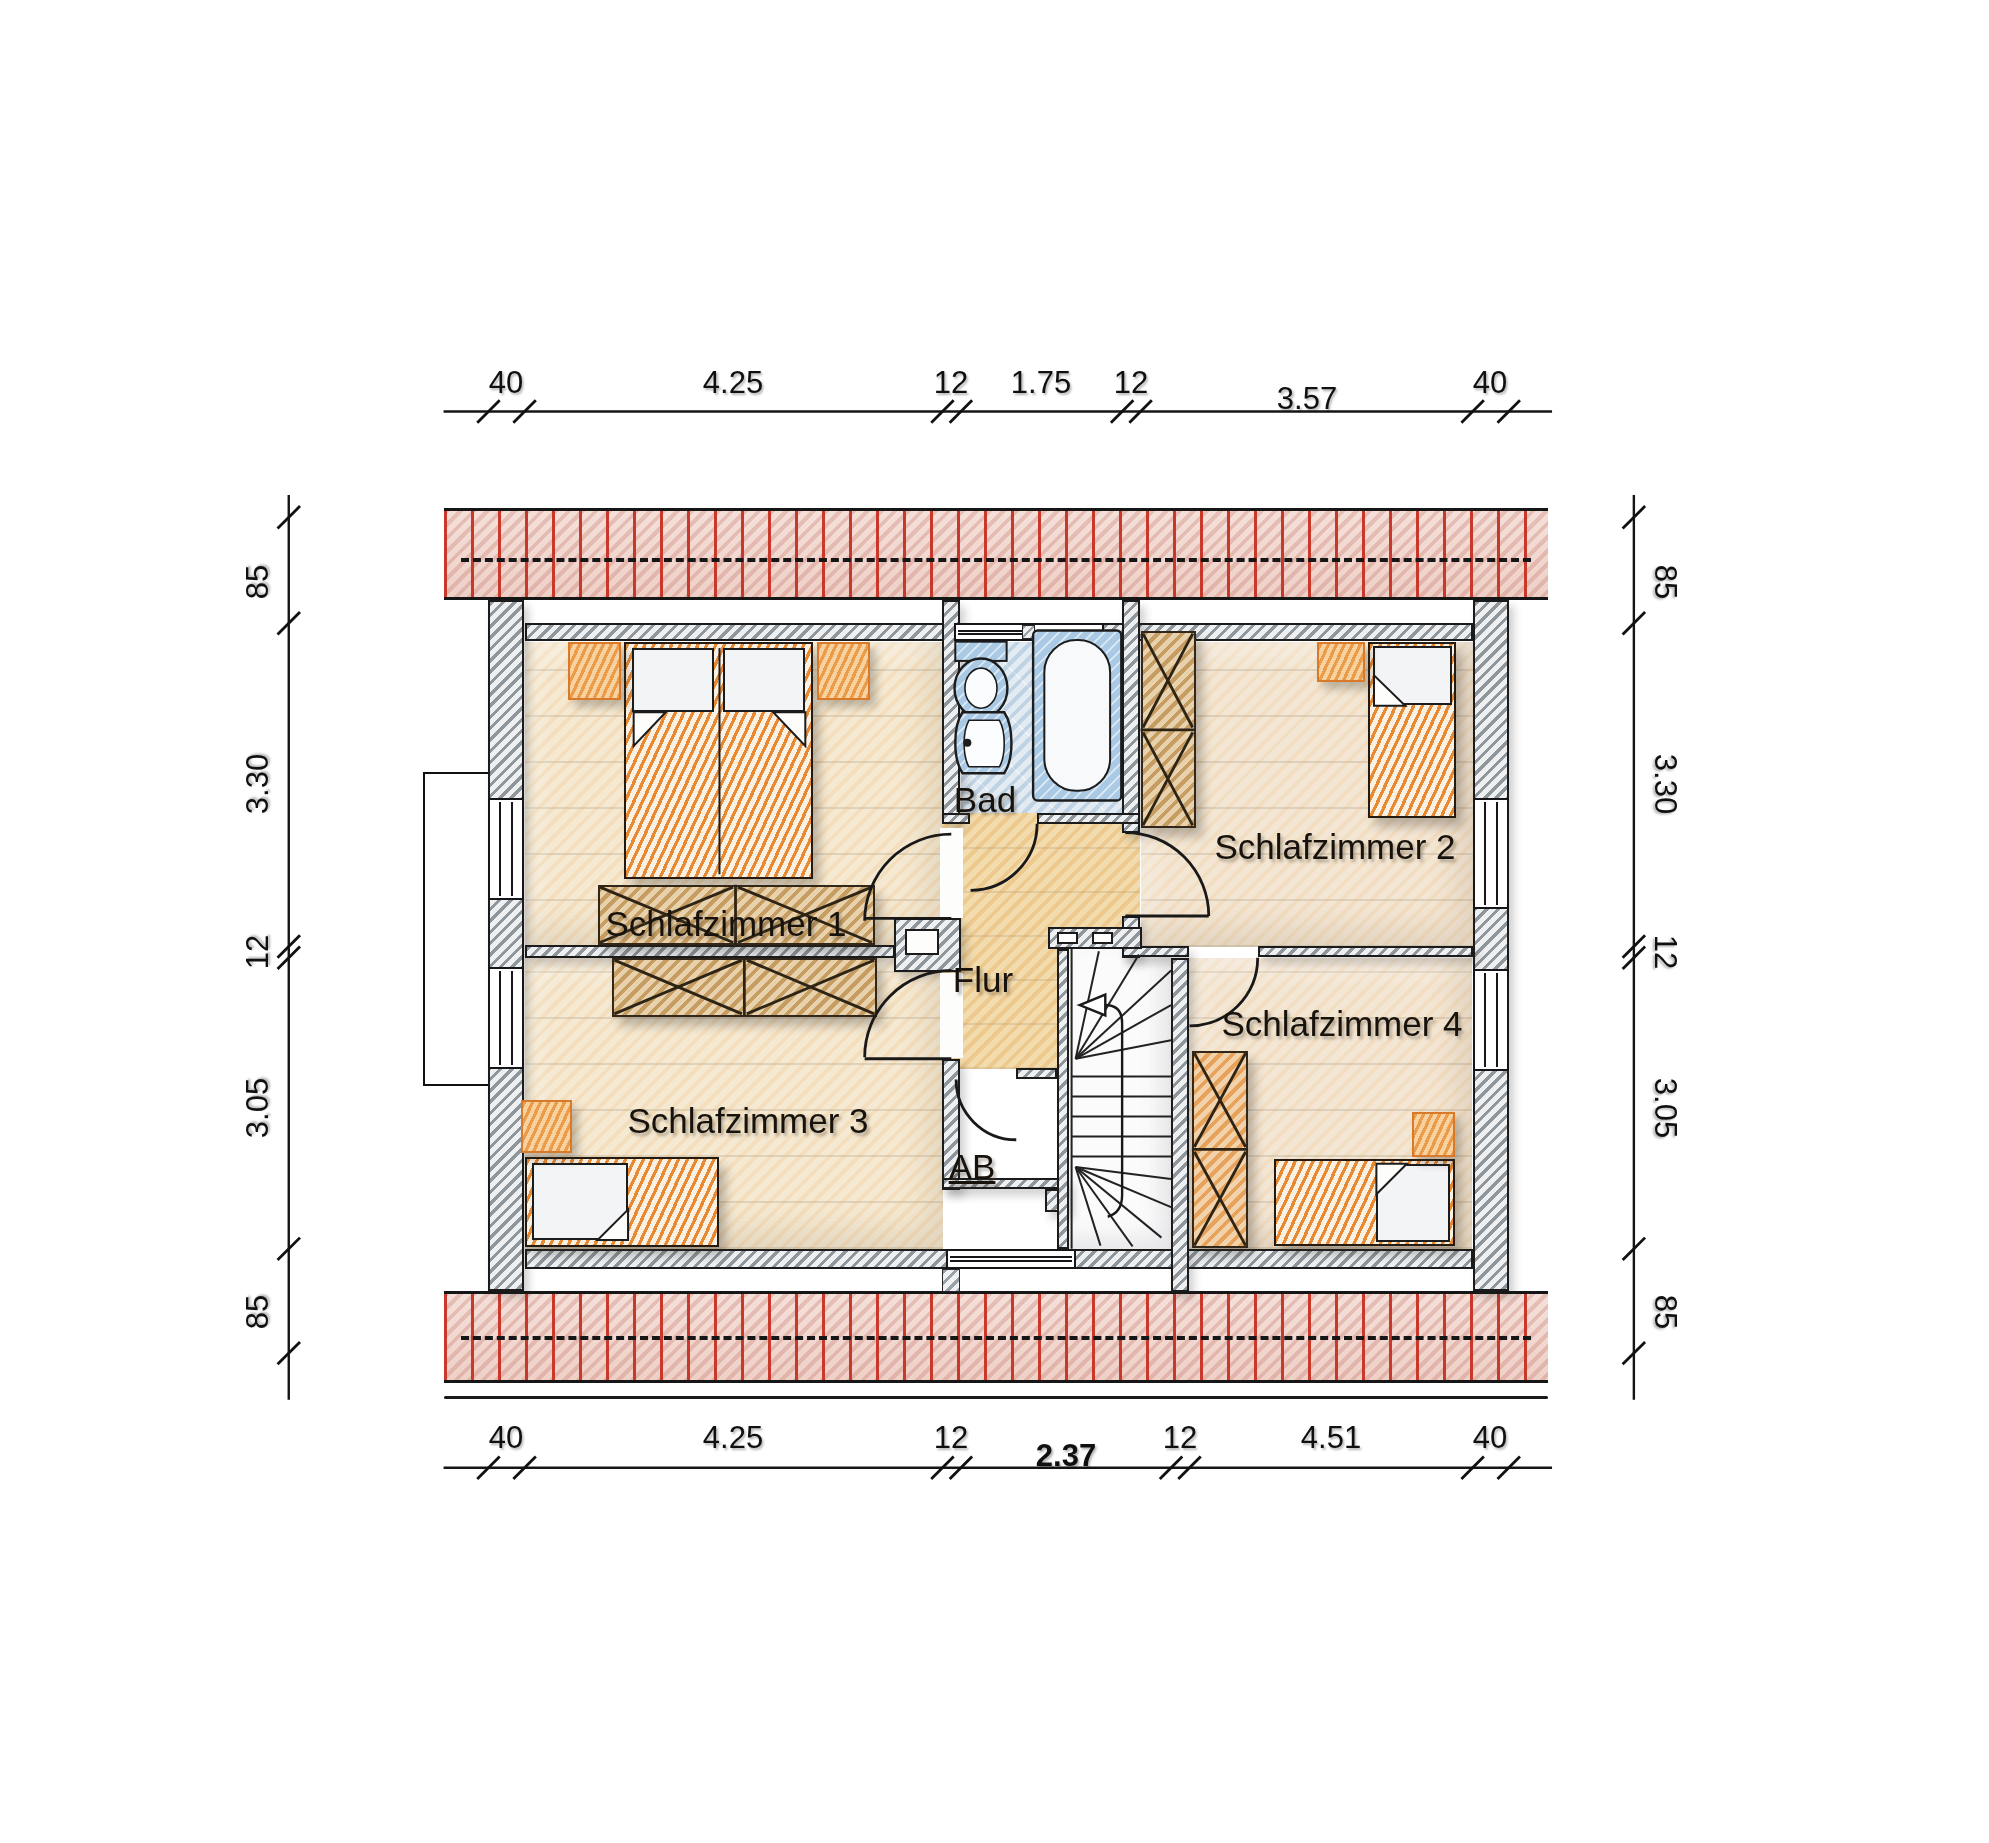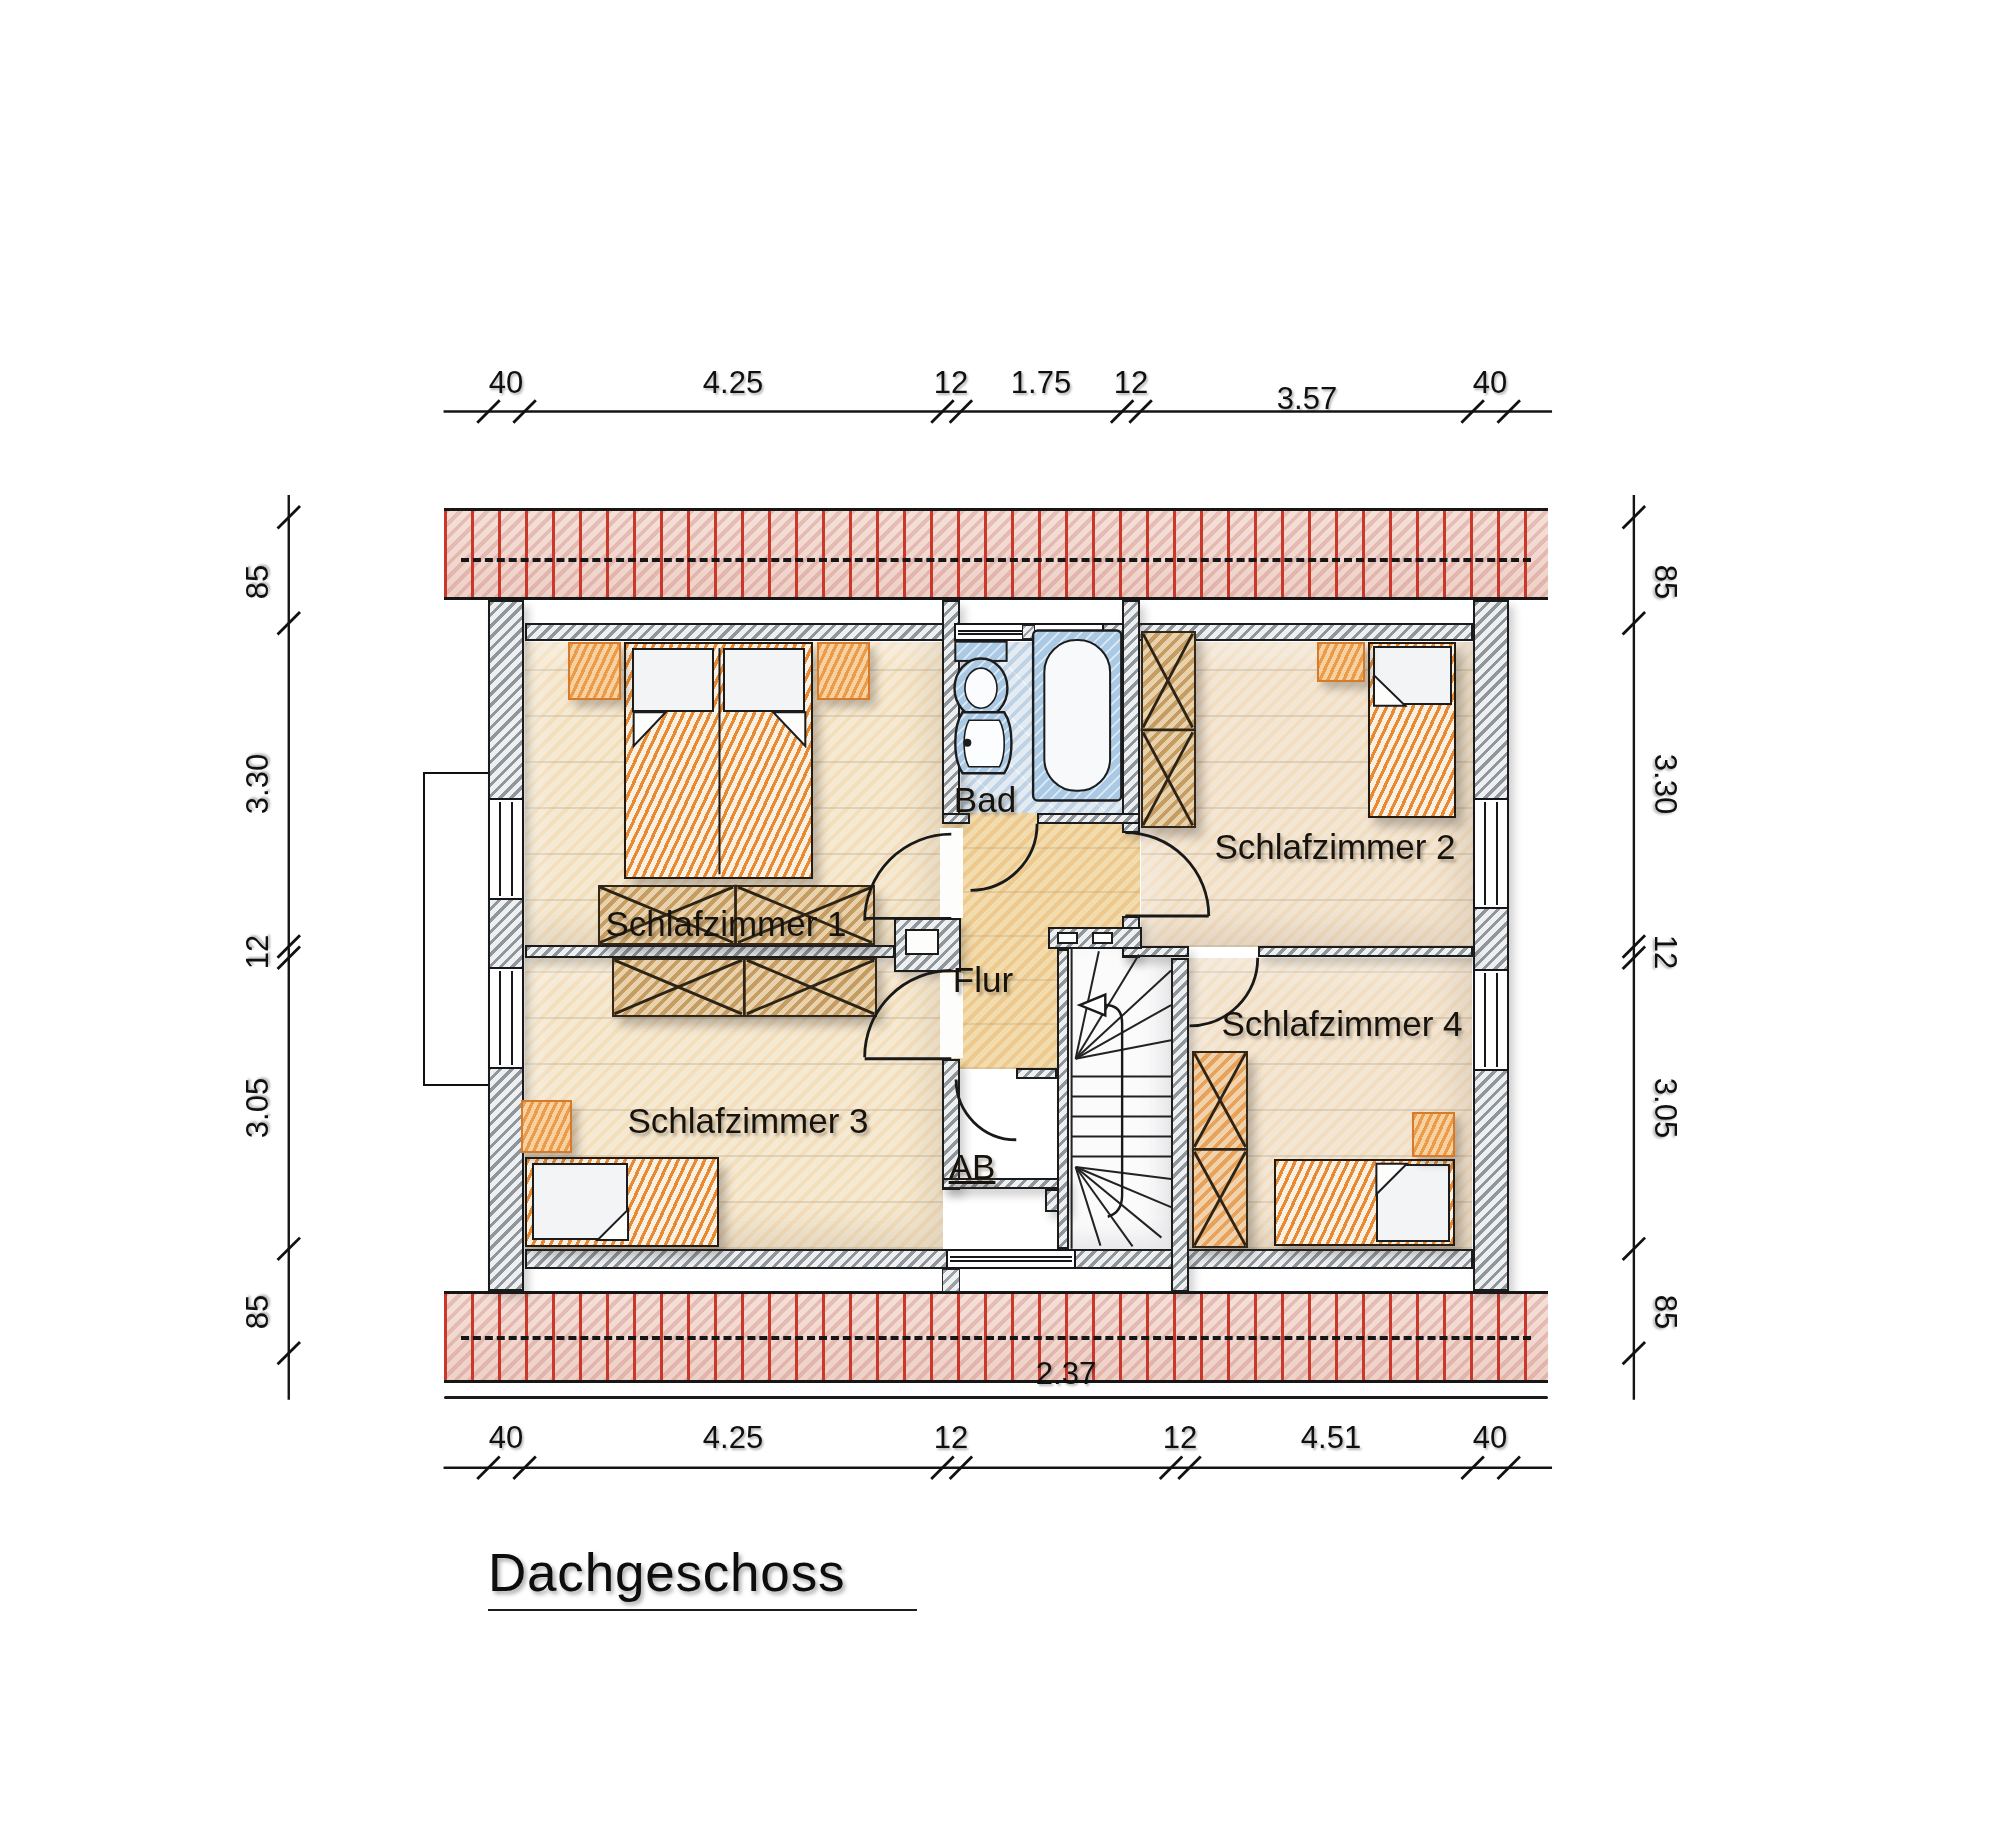--- a/index.html
+++ b/index.html
@@ -305,33 +305,32 @@
   <div class="dlabel" style="left:733px;top:383px;">4.25</div>
   <div class="dlabel" style="left:951px;top:383px;">12</div>
   <div class="dlabel" style="left:1041px;top:383px;">1.75</div>
   <div class="dlabel" style="left:1131px;top:383px;">12</div>
   <div class="dlabel" style="left:1307px;top:399px;">3.57</div>
   <div class="dlabel" style="left:1490px;top:383px;">40</div>
 
   <div class="dlabel" style="left:506px;top:1438px;">40</div>
   <div class="dlabel" style="left:733px;top:1438px;">4.25</div>
   <div class="dlabel" style="left:951px;top:1438px;">12</div>
-  <div class="dlabel" style="left:1066px;top:1374px;">2.37</div>
+  <div class="dlabel" style="left:1066px;top:1456px;font-weight:bold;">2.37</div>
   <div class="dlabel" style="left:1180px;top:1438px;">12</div>
   <div class="dlabel" style="left:1331px;top:1438px;">4.51</div>
   <div class="dlabel" style="left:1490px;top:1438px;">40</div>
 
   <div class="dlabel rotl" style="left:258px;top:582px;">85</div>
   <div class="dlabel rotl" style="left:258px;top:784px;">3.30</div>
   <div class="dlabel rotl" style="left:258px;top:952px;">12</div>
   <div class="dlabel rotl" style="left:258px;top:1108px;">3.05</div>
   <div class="dlabel rotl" style="left:258px;top:1312px;">85</div>
 
   <div class="dlabel rotr" style="left:1665px;top:582px;">85</div>
   <div class="dlabel rotr" style="left:1665px;top:784px;">3.30</div>
   <div class="dlabel rotr" style="left:1665px;top:952px;">12</div>
   <div class="dlabel rotr" style="left:1665px;top:1108px;">3.05</div>
   <div class="dlabel rotr" style="left:1665px;top:1312px;">85</div>
 
-  <div class="title" style="left:488px;top:1542px;min-width:429px;">Dachgeschoss</div>
 
 </div>
 
 
 </body></html>

